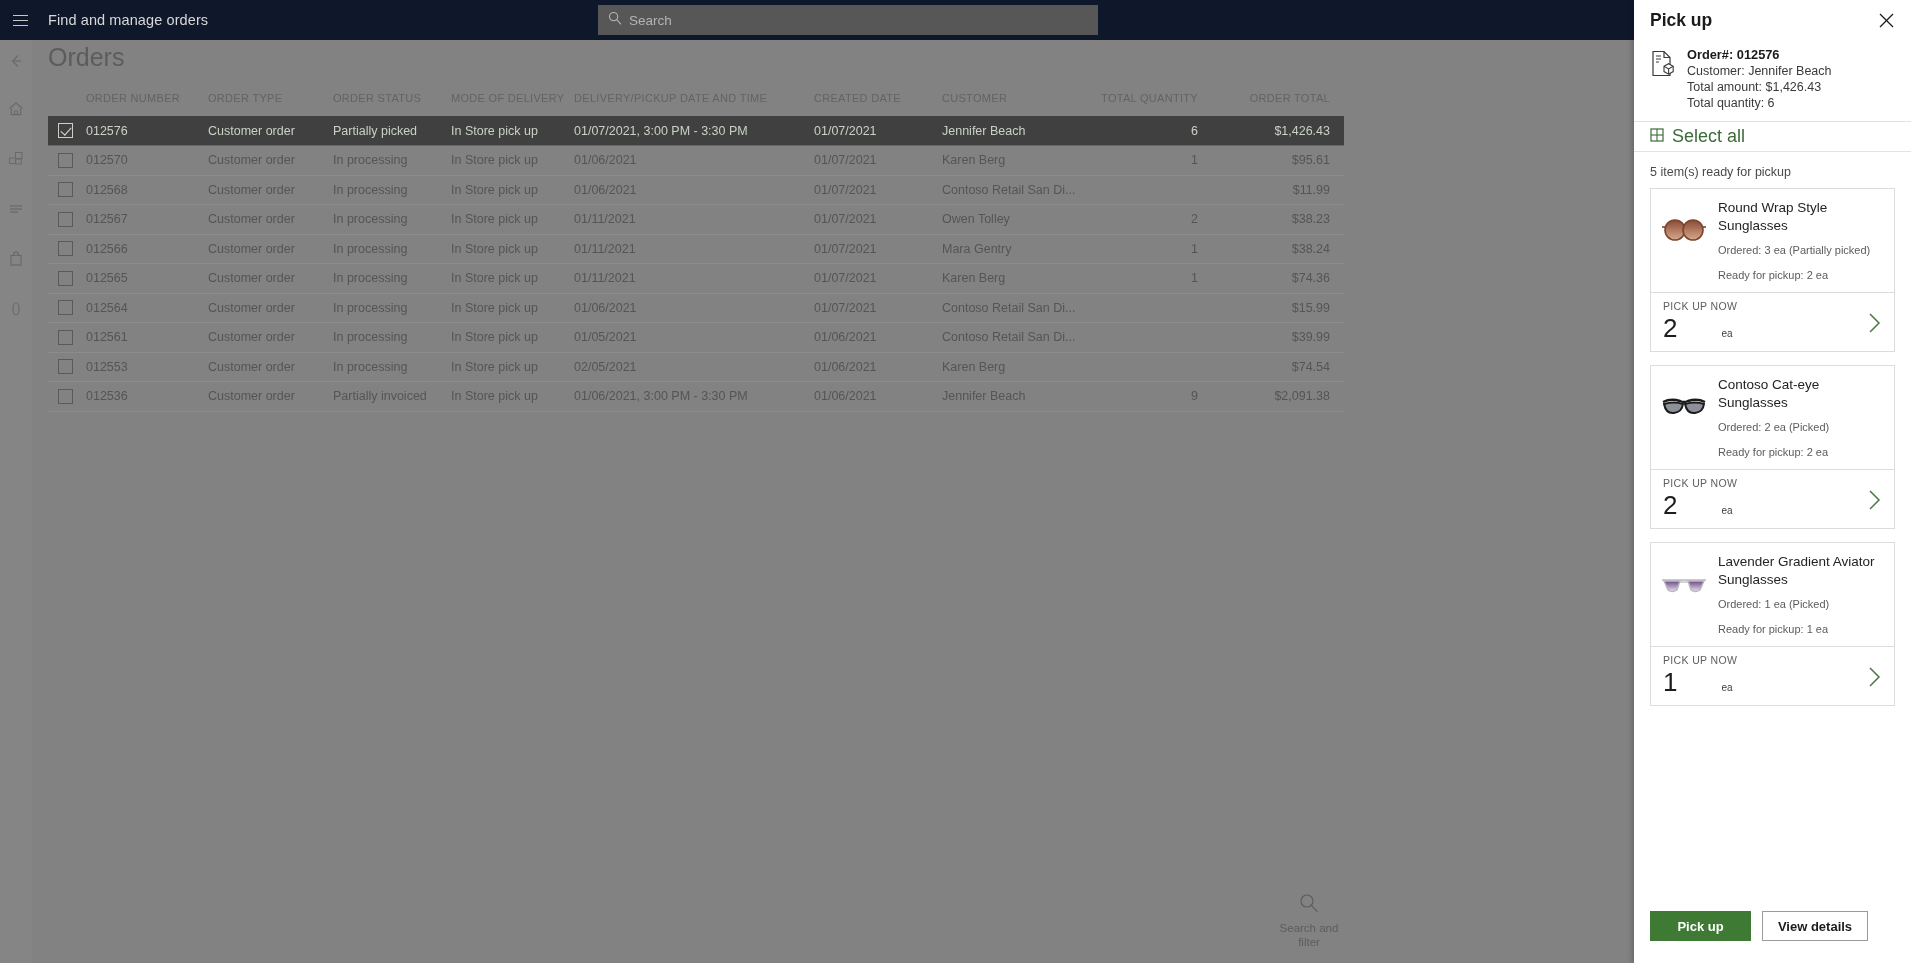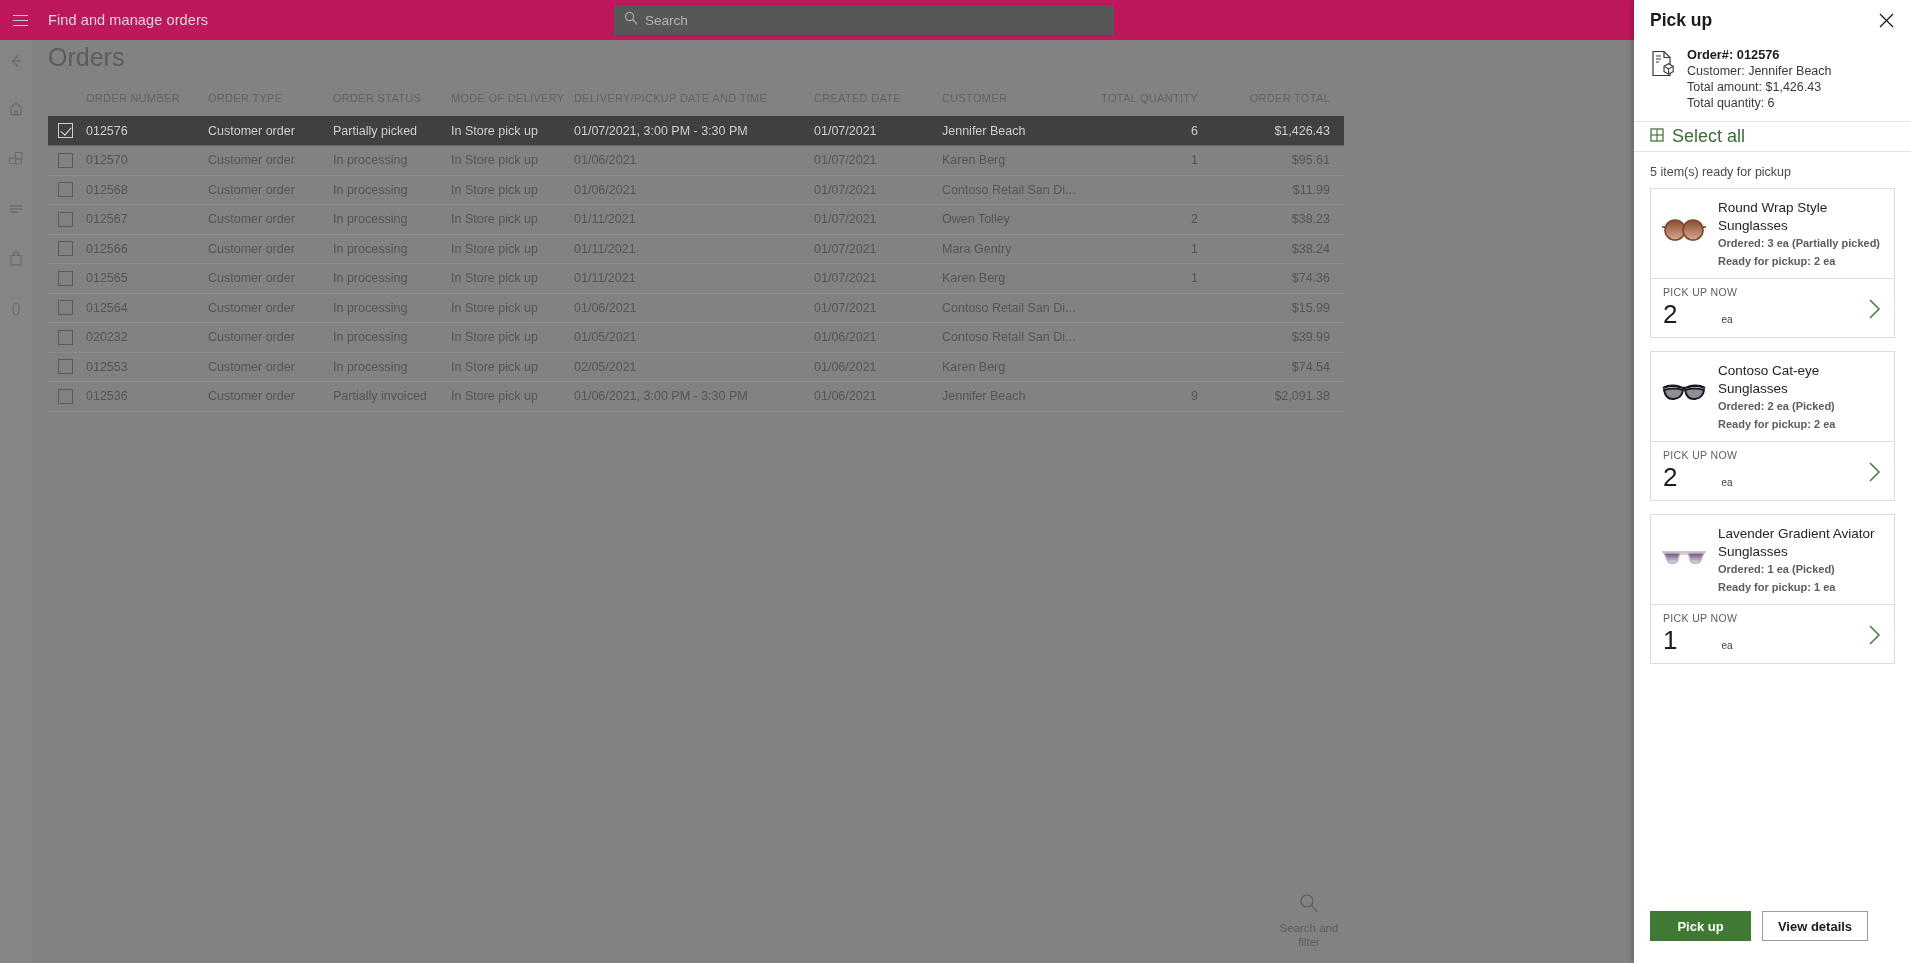--- a/index.html
+++ b/index.html
@@ -10,32 +10,32 @@
     background: #ffffff;
   }
   #app { position: relative; width: 1911px; height: 963px; }
 
   
   #backdrop { position: absolute; inset: 0; background: #808080; }
 
   
   .topbar {
     position: absolute; left: 0; top: 0; width: 1911px; height: 40px;
-    background: #be185d; display: flex; align-items: center;
+    background: #0f172a; display: flex; align-items: center;
   }
   .hamburger {
     width: 40px; height: 40px; display: flex; flex-direction: column;
     align-items: center; justify-content: center; gap: 4px; cursor: pointer;
   }
   .hamburger i { display: block; width: 15px; height: 1px; background: #c8c8c8; }
   .app-title {
     color: #d8d8d8; font-size: 14.5px; margin-left: 8px; letter-spacing: .1px;
   }
   .search-box {
-    position: absolute; left: 614px; top: 5px; width: 500px; height: 30px;
+    position: absolute; left: 598px; top: 5px; width: 500px; height: 30px;
     background: #575757; display: flex; align-items: center; padding: 0 10px;
   }
   .search-box .mag { margin-right: 7px; }
   .search-box .ph { color: #b4b4b4; font-size: 13.5px; }
   .topbar-icons {
     position: absolute; right: 0; top: 0; height: 40px;
     display: flex; align-items: center; gap: 22px; padding-right: 18px;
   }
   .topbar-icons .ti { width: 20px; height: 20px; opacity: .78; cursor: pointer; }
 
@@ -132,21 +132,21 @@
   .item-card {
     margin: 0 16px 13px 16px; border: 1px solid #dcdcdc; background: #fff;
   }
   .item-top { display: flex; padding: 9px 9px 9px 7px; gap: 8px; }
   .thumb {
     width: 52px; height: 46px; flex: none; display: flex;
     align-items: center; justify-content: center; margin-top: 10px;
   }
   .item-meta { flex: 1; min-width: 0; padding-top: 1px; }
   .item-name { font-size: 13.5px; color: #242424; line-height: 17.5px; }
-  .item-sub { font-size: 11px; color: #5c5c5c; line-height: 15.5px; margin-top: 2px; font-weight: bold; }
+  .item-sub { font-size: 11px; color: #5c5c5c; line-height: 15.5px; margin-top: 9px; }
   .pickrow {
     border-top: 1px solid #dcdcdc; padding: 7px 12px 9px 12px;
     display: flex; align-items: flex-end; cursor: pointer;
   }
   .pickrow .pl { flex: 1; }
   .pick-label {
     font-size: 10.5px; color: #5e5e5e; text-transform: uppercase;
     letter-spacing: .35px; margin-bottom: 2px;
   }
   .pick-qty { font-size: 26px; color: #1d1d1d; font-weight: 300; line-height: 28px; }
@@ -347,21 +347,21 @@
                 <td class="c-ostat">In processing</td>
                 <td class="c-mode">In Store pick up</td>
                 <td class="c-dpd">01/06/2021</td>
                 <td class="c-cdate">01/07/2021</td>
                 <td class="c-cust">Contoso Retail San Di...</td>
                 <td class="c-qty num"></td>
                 <td class="c-tot num">$15.99</td>
               </tr>
               <tr class="">
                 <td class="c-chk"><span class="cbx"></span></td>
-                <td class="c-onum">020232</td>
+                <td class="c-onum">012561</td>
                 <td class="c-otype">Customer order</td>
                 <td class="c-ostat">In processing</td>
                 <td class="c-mode">In Store pick up</td>
                 <td class="c-dpd">01/05/2021</td>
                 <td class="c-cdate">01/06/2021</td>
                 <td class="c-cust">Contoso Retail San Di...</td>
                 <td class="c-qty num"></td>
                 <td class="c-tot num">$39.99</td>
               </tr>
               <tr class="">

